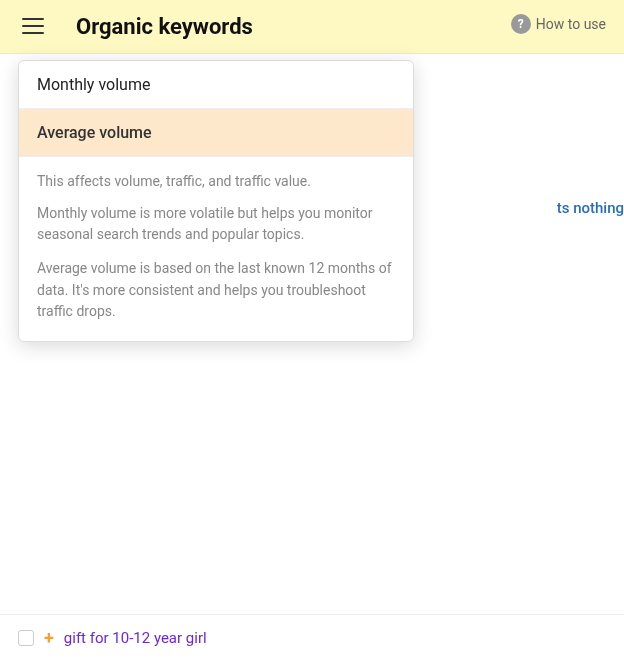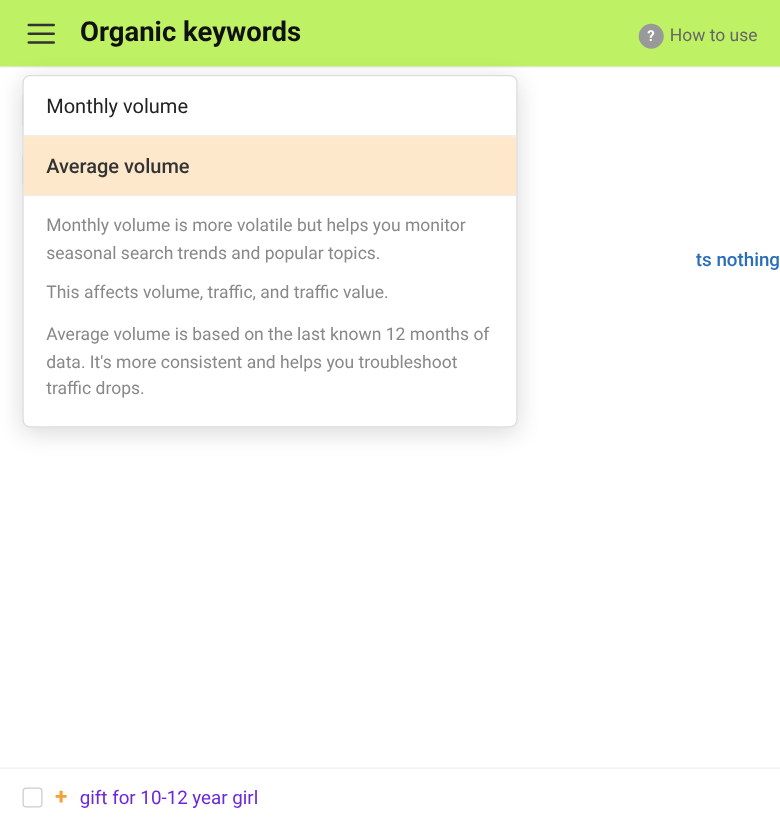--- a/index.html
+++ b/index.html
@@ -13,25 +13,25 @@
       background: #fff;
       width: 624px;
       height: 660px;
       overflow: hidden;
       position: relative;
     }
 
     
     .header {
       display: flex;
-      align-items: flex-end;
+      align-items: flex-start;
       padding: 14px 18px;
-      background: #bef264;
+      background: #fef9c3;
       border-bottom: 1px solid #e8e8e8;
-      gap: 16px;
+      gap: 28px;
     }
 
     .hamburger-icon {
       display: flex;
       flex-direction: column;
       gap: 5px;
       cursor: pointer;
       padding: 4px;
     }
 
@@ -282,22 +282,22 @@
 <div class="dropdown-overlay">
   <div class="dropdown-item">
     <span>Monthly volume</span>
   </div>
   <div class="dropdown-divider"></div>
   <div class="dropdown-item selected">
     <span>Average volume</span>
   </div>
   <div class="dropdown-divider"></div>
   <div class="dropdown-description">
+    <p>This affects volume, traffic, and traffic value.</p>
     <p>Monthly volume is more volatile but helps you monitor seasonal search trends and popular topics.</p>
-    <p>This affects volume, traffic, and traffic value.</p>
     <p>Average volume is based on the last known 12 months of data. It's more consistent and helps you troubleshoot traffic drops.</p>
   </div>
 </div>
 
 <div class="partial-text-right">
   <span>ts nothing</span>
 </div>
 
 <div class="bottom-row">
   <div class="checkbox-empty"></div>

